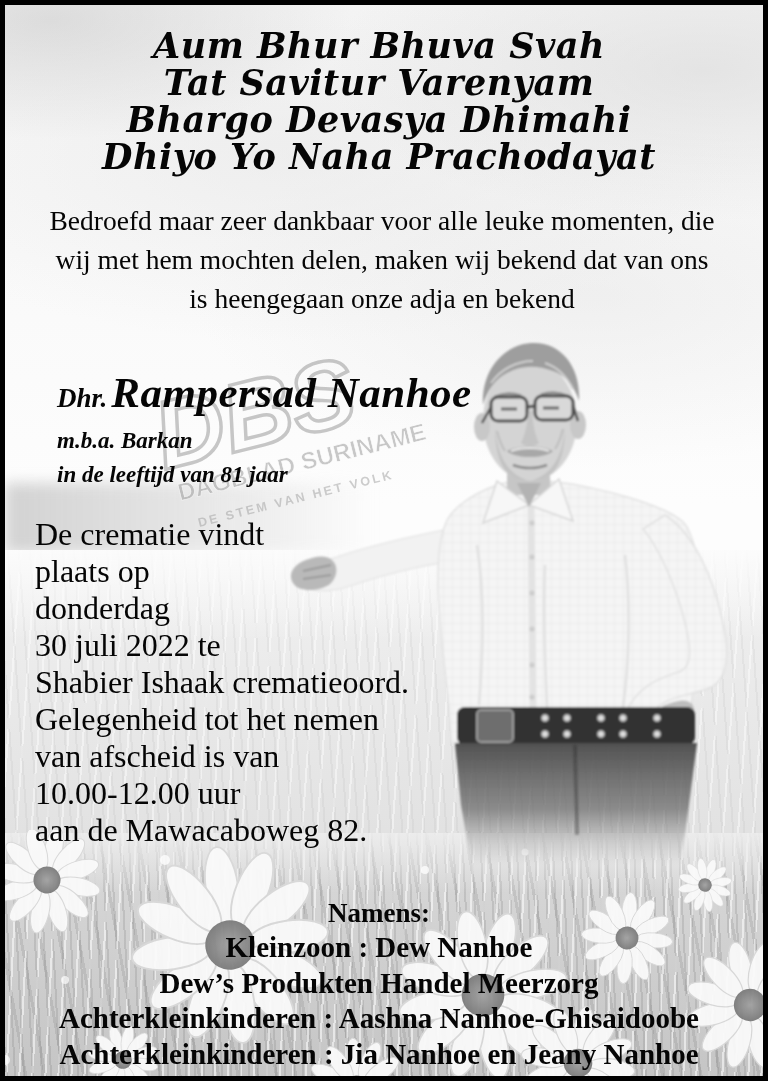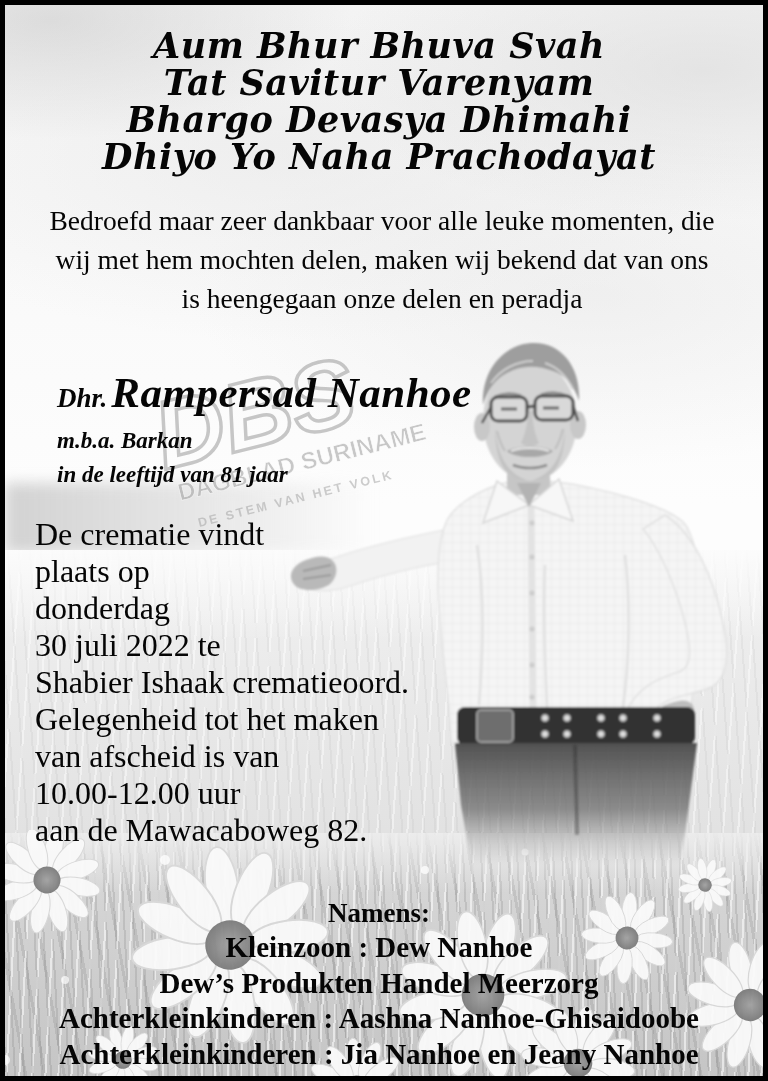--- a/index.html
+++ b/index.html
@@ -252,39 +252,39 @@
   <div class="textblock mantra">
     <div>Aum Bhur Bhuva Svah</div>
     <div>Tat Savitur Varenyam</div>
     <div>Bhargo Devasya Dhimahi</div>
     <div>Dhiyo Yo Naha Prachodayat</div>
   </div>
 
   <div class="textblock announcement">
     <div>Bedroefd maar zeer dankbaar voor alle leuke momenten, die</div>
     <div>wij met hem mochten delen, maken wij bekend dat van ons</div>
-    <div>is heengegaan onze delen en peradja</div>
+    <div>is heengegaan onze adja en bekend</div>
   </div>
 
   <div class="textblock deceased">
     <div>
       <span class="deceased-title">Dhr.</span>
       <span class="deceased-name">Rampersad Nanhoe</span>
     </div>
     <div class="deceased-alias">m.b.a. Barkan</div>
     <div class="deceased-age">in de leeftijd van 81 jaar</div>
   </div>
 
   <div class="textblock cremation">
     <div>De crematie vindt</div>
     <div>plaats op</div>
     <div>donderdag</div>
     <div>30 juli 2022 te</div>
     <div>Shabier Ishaak crematieoord.</div>
-    <div>Gelegenheid tot het maken</div>
+    <div>Gelegenheid tot het nemen</div>
     <div>van afscheid is van</div>
     <div>10.00-12.00 uur</div>
     <div>aan de Mawacaboweg 82.</div>
   </div>
 
   <div class="textblock family">
     <div class="family-heading">Namens:</div>
     <div class="family-line">Kleinzoon : Dew Nanhoe</div>
     <div class="family-line">Dew’s Produkten Handel Meerzorg</div>
     <div class="family-line">Achterkleinkinderen : Aashna Nanhoe-Ghisaidoobe</div>

